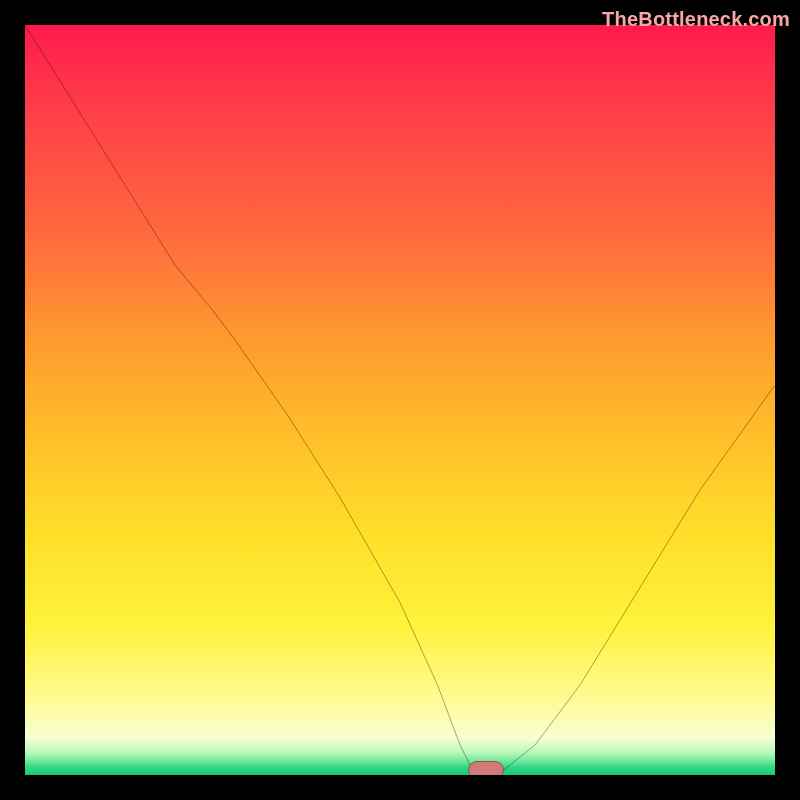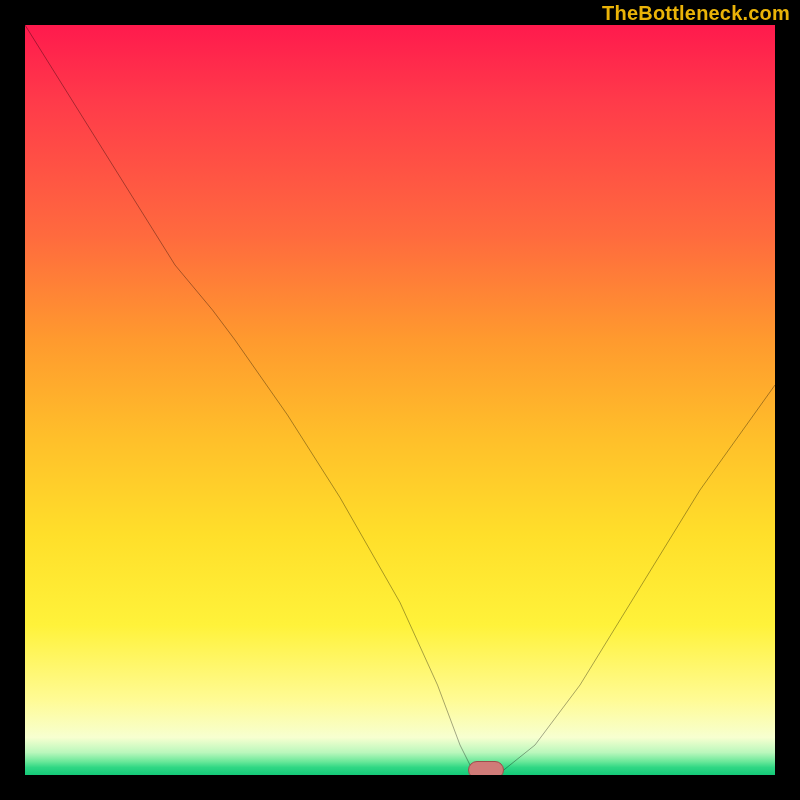--- a/index.html
+++ b/index.html
@@ -12,23 +12,23 @@
     overflow: hidden;
   }
   .frame {
     position: relative;
     width: 800px;
     height: 800px;
     background: #000;
   }
   .watermark {
     position: absolute;
-    top: 2px;
+    top: 8px;
     right: 10px;
-    color: #eab308;
+    color: #fca5a5;
     font-size: 20px;
     font-weight: 600;
     letter-spacing: 0.2px;
     z-index: 5;
   }
   
   .plot {
     position: absolute;
     left: 25px;
     top: 25px;

